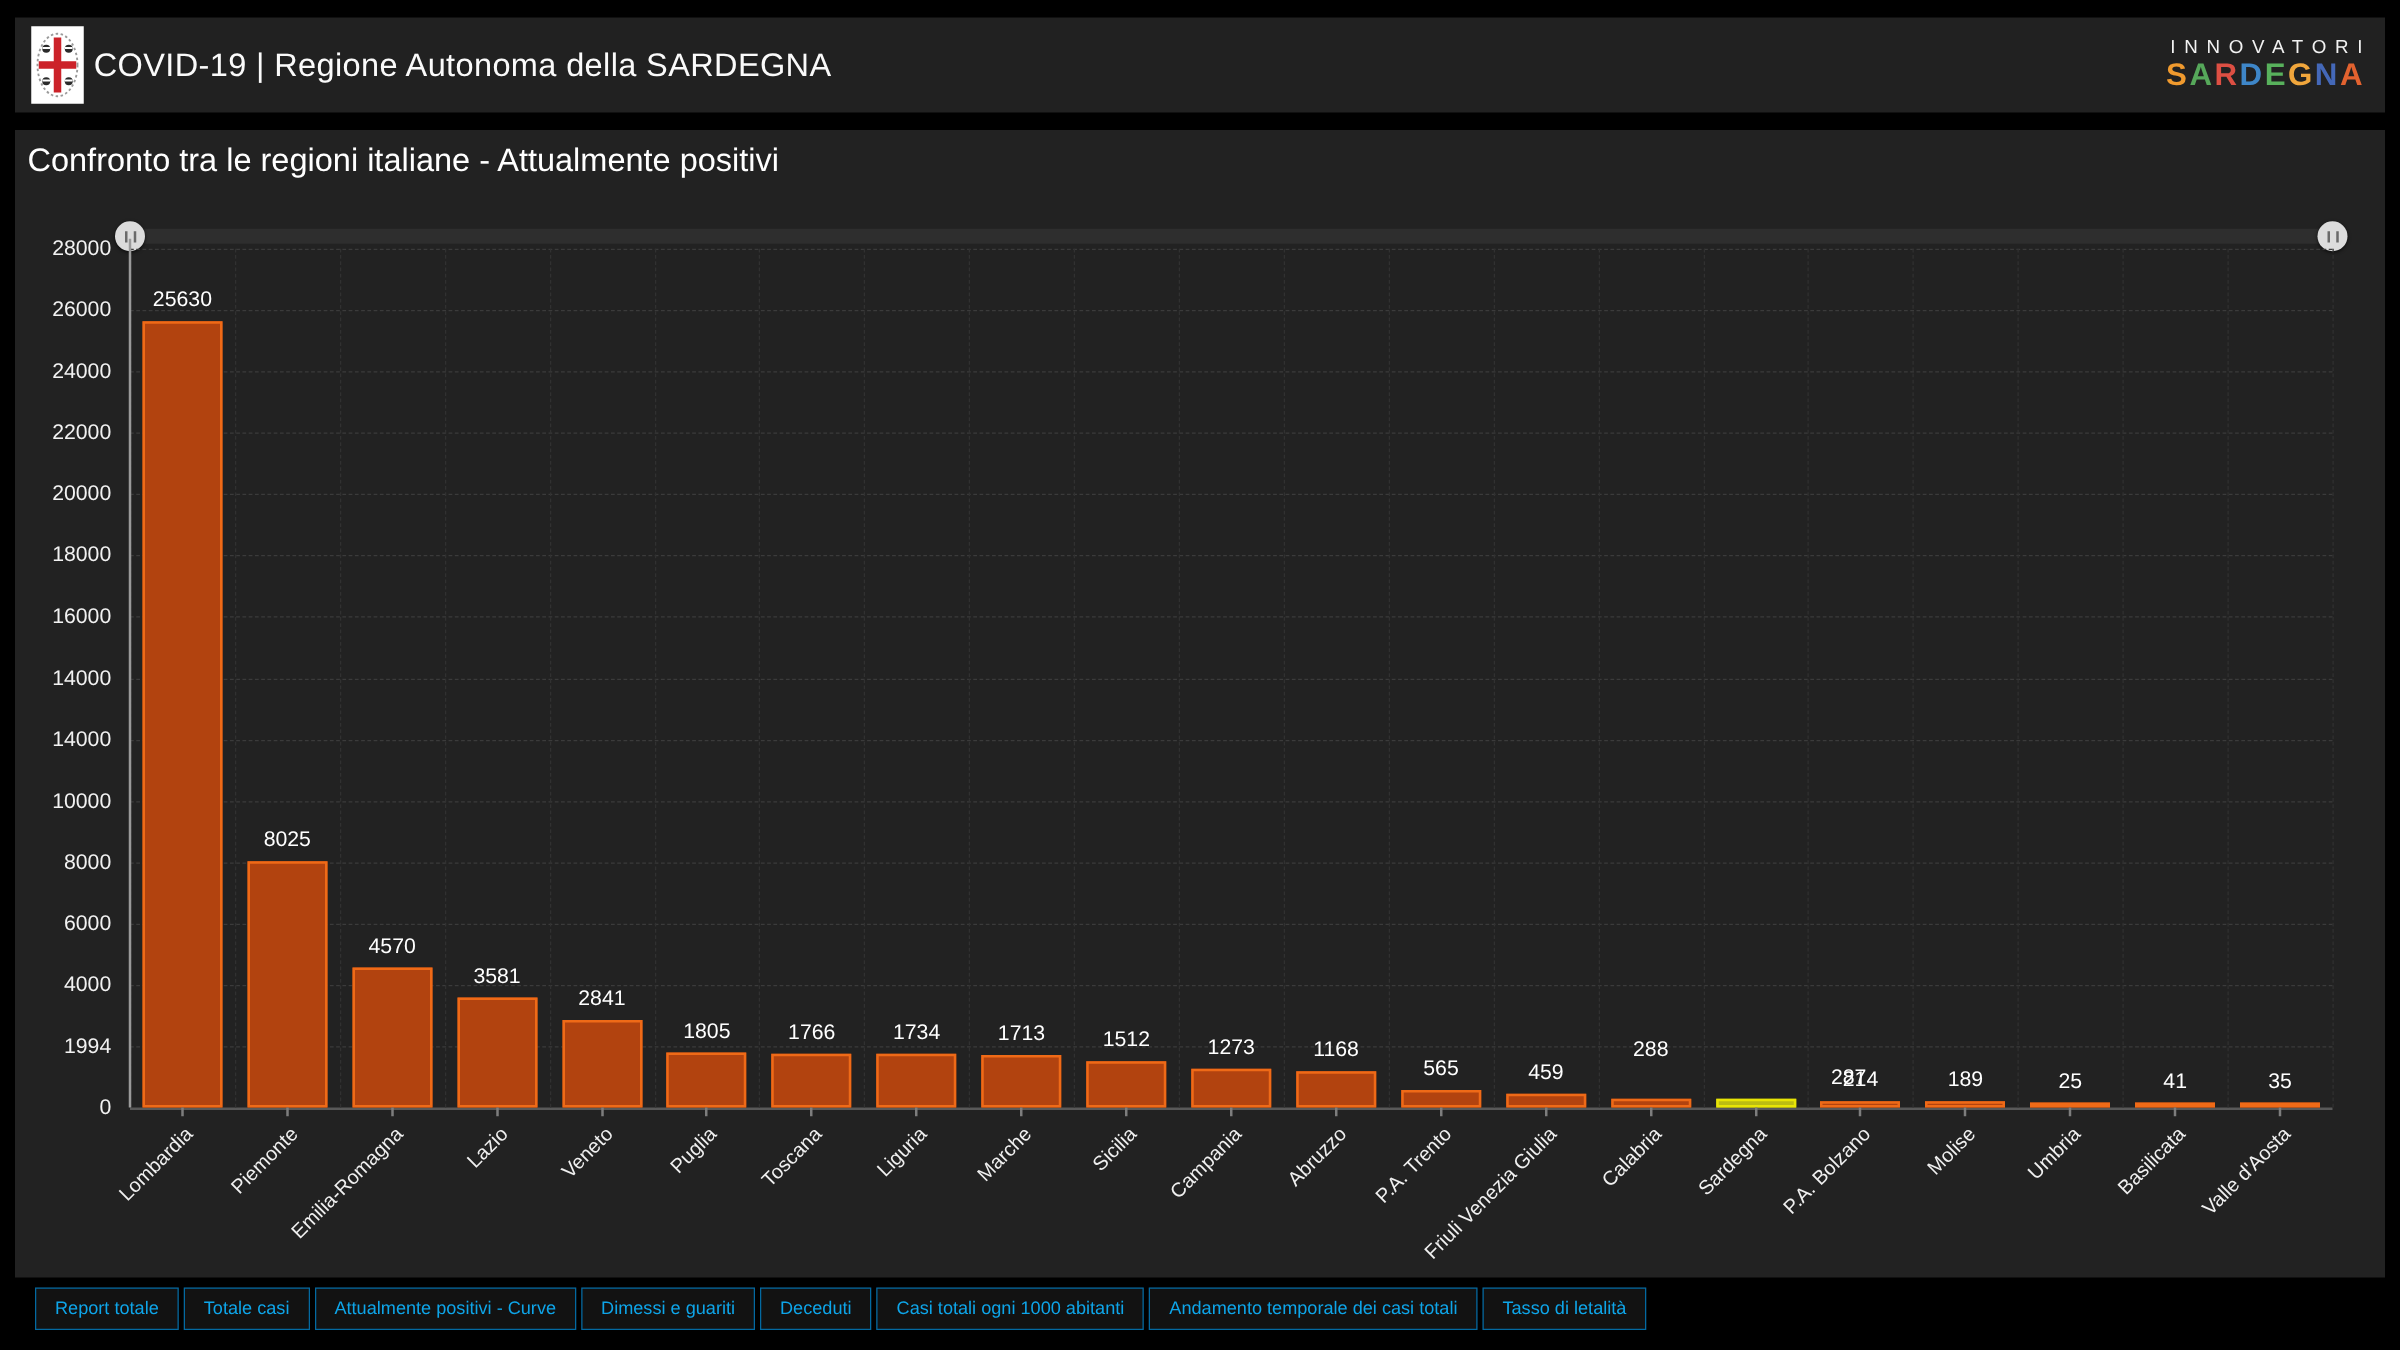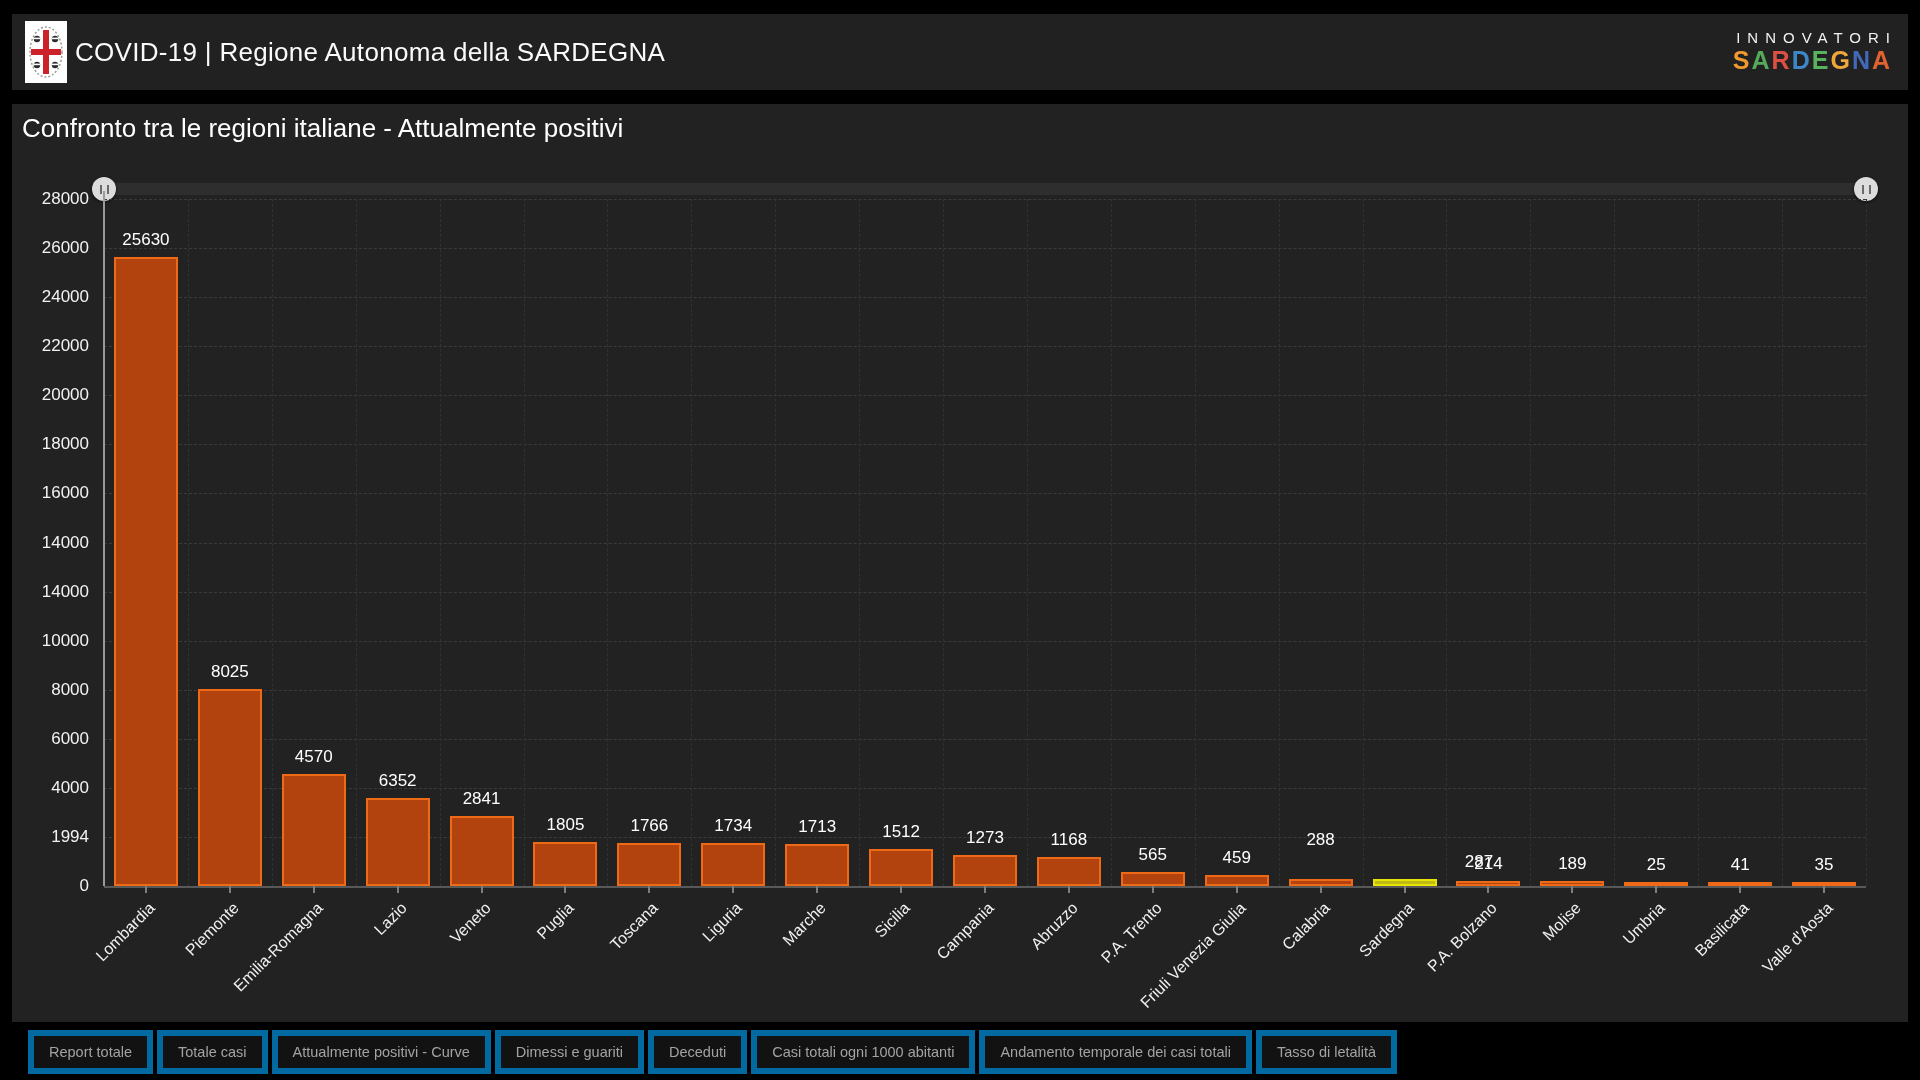--- a/index.html
+++ b/index.html
@@ -44,21 +44,21 @@
   .bar-label { position:absolute; height:20px; line-height:20px; text-align:center; font-size:17px; color:#fff; }
   .tick { position:absolute; top:687px; width:2px; height:7px; background:#7d7d7d; }
   .xlab {
     position:absolute; width:300px; text-align:right; white-space:nowrap;
     font-size:16px; color:#f0f0f0; transform:rotate(-45deg); transform-origin:100% 0;
   }
   
   .tabs { position:absolute; left:28px; top:1030px; display:flex; gap:4px; }
   .tab {
     height:32px; line-height:32px; padding:0 15px; background:#121212;
-    border:6px solid #0369a1; font-size:14.5px; color:#a3a3a3;
+    border:1px solid #0369a1; font-size:14.5px; color:#0ea5e9;
     white-space:nowrap; cursor:pointer;
   }
   .tab.active { background:#2f2f2f; border-color:#2f2f2f; border-bottom:4px solid #2d7fe0; }
 </style>
 </head>
 <body>
 
 <div class="page">
 
   <header class="topbar">
@@ -158,21 +158,21 @@
         <div class="xlab" style="left: -258.048px; top: 700px;">Lombardia</div>
         <div class="bar" style="left: 93.8571px; width: 64px; top: 490.101px; height: 196.899px; background: rgb(178, 67, 15); border-color: rgb(239, 106, 23);"></div>
         <div class="bar-label" style="left: 83.9048px; width: 83.9048px; top: 463.101px;">8025</div>
         <div class="tick" style="left: 124.857px;"></div>
         <div class="xlab" style="left: -174.143px; top: 700px;">Piemonte</div>
         <div class="bar" style="left: 177.762px; width: 64px; top: 574.872px; height: 112.128px; background: rgb(178, 67, 15); border-color: rgb(239, 106, 23);"></div>
         <div class="bar-label" style="left: 167.81px; width: 83.9048px; top: 547.872px;">4570</div>
         <div class="tick" style="left: 208.762px;"></div>
         <div class="xlab" style="left: -90.2381px; top: 700px;">Emilia-Romagna</div>
         <div class="bar" style="left: 261.667px; width: 64px; top: 599.138px; height: 87.8624px; background: rgb(178, 67, 15); border-color: rgb(239, 106, 23);"></div>
-        <div class="bar-label" style="left: 251.714px; width: 83.9048px; top: 572.138px;">6352</div>
+        <div class="bar-label" style="left: 251.714px; width: 83.9048px; top: 572.138px;">3581</div>
         <div class="tick" style="left: 292.667px;"></div>
         <div class="xlab" style="left: -6.33333px; top: 700px;">Lazio</div>
         <div class="bar" style="left: 345.571px; width: 64px; top: 617.294px; height: 69.706px; background: rgb(178, 67, 15); border-color: rgb(239, 106, 23);"></div>
         <div class="bar-label" style="left: 335.619px; width: 83.9048px; top: 590.294px;">2841</div>
         <div class="tick" style="left: 376.571px;"></div>
         <div class="xlab" style="left: 77.5714px; top: 700px;">Veneto</div>
         <div class="bar" style="left: 429.476px; width: 64px; top: 642.713px; height: 44.287px; background: rgb(178, 67, 15); border-color: rgb(239, 106, 23);"></div>
         <div class="bar-label" style="left: 419.524px; width: 83.9048px; top: 615.713px;">1805</div>
         <div class="tick" style="left: 460.476px;"></div>
         <div class="xlab" style="left: 161.476px; top: 700px;">Puglia</div>

